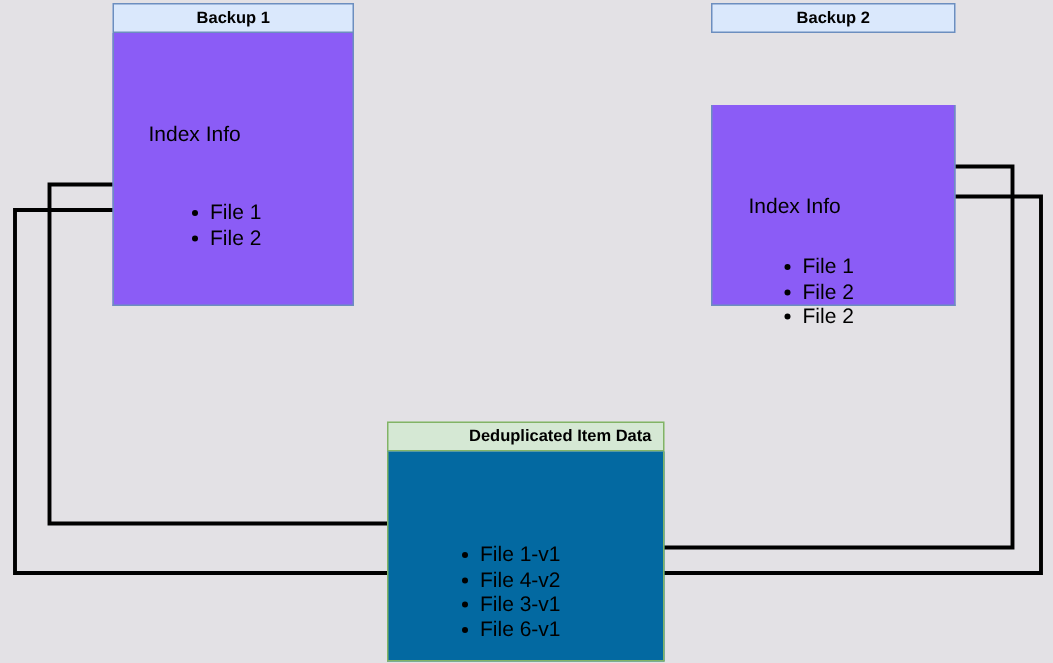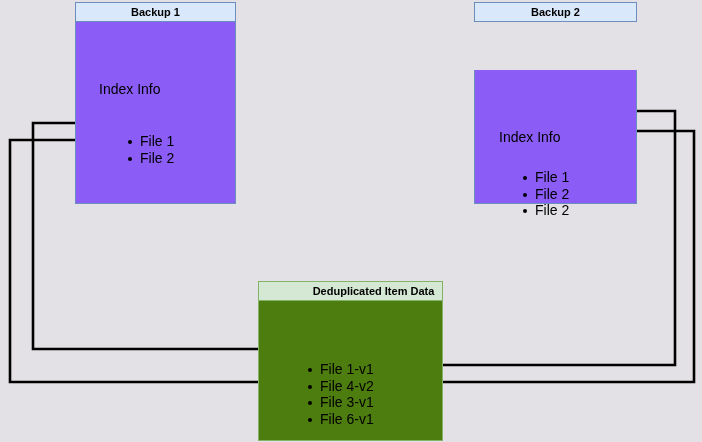--- a/index.html
+++ b/index.html
@@ -36,21 +36,21 @@
     flex:1 1 auto;
     position:relative;
   }
 
   
   .blue .hdr{background:#dae8fc;border:1px solid #6c8ebf;}
   .blue .body{background:#8b5cf6;border:1px solid #6c8ebf;border-top:none;}
 
   
   .green .hdr{background:#d5e8d4;border:1px solid #82b366;padding-left:46px;}
-  .green .body{background:#4d7c0f;border:1px solid #82b366;border-top:none;}
+  .green .body{background:#0369a1;border:1px solid #82b366;border-top:none;}
 
   #backup1{left:75px;top:2px;width:161px;height:202px;}
   #backup2{left:474px;top:2px;width:163px;height:202px;gap:48px;}
   #dedup{left:258px;top:281px;width:185px;height:160px;}
 
   .indexinfo{
     position:absolute;
     font-size:14px;
     color:#000;
     white-space:nowrap;

